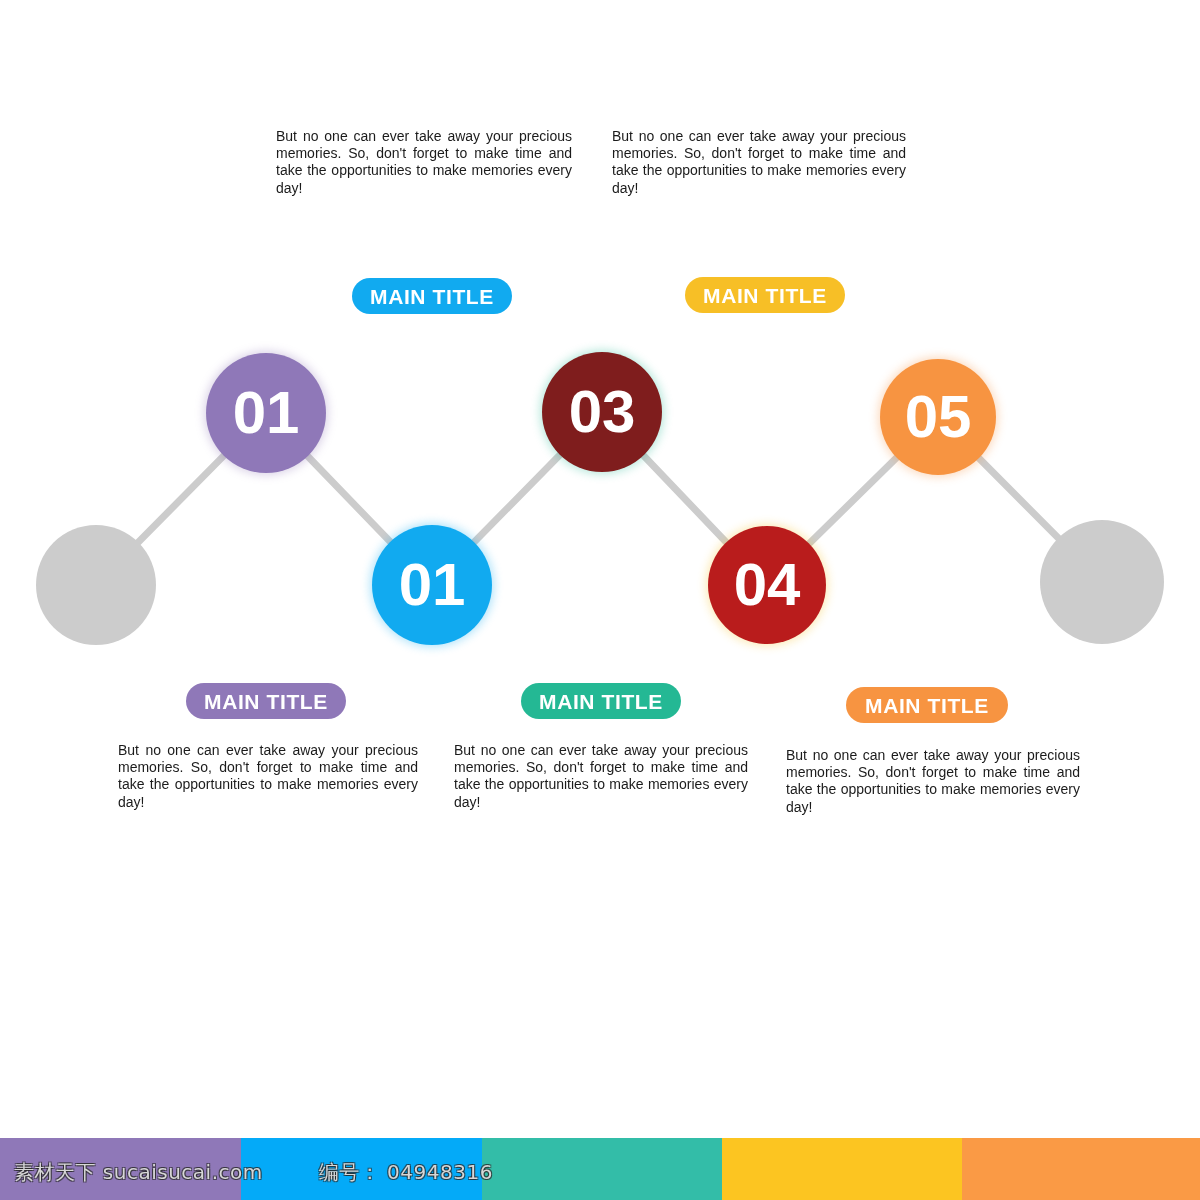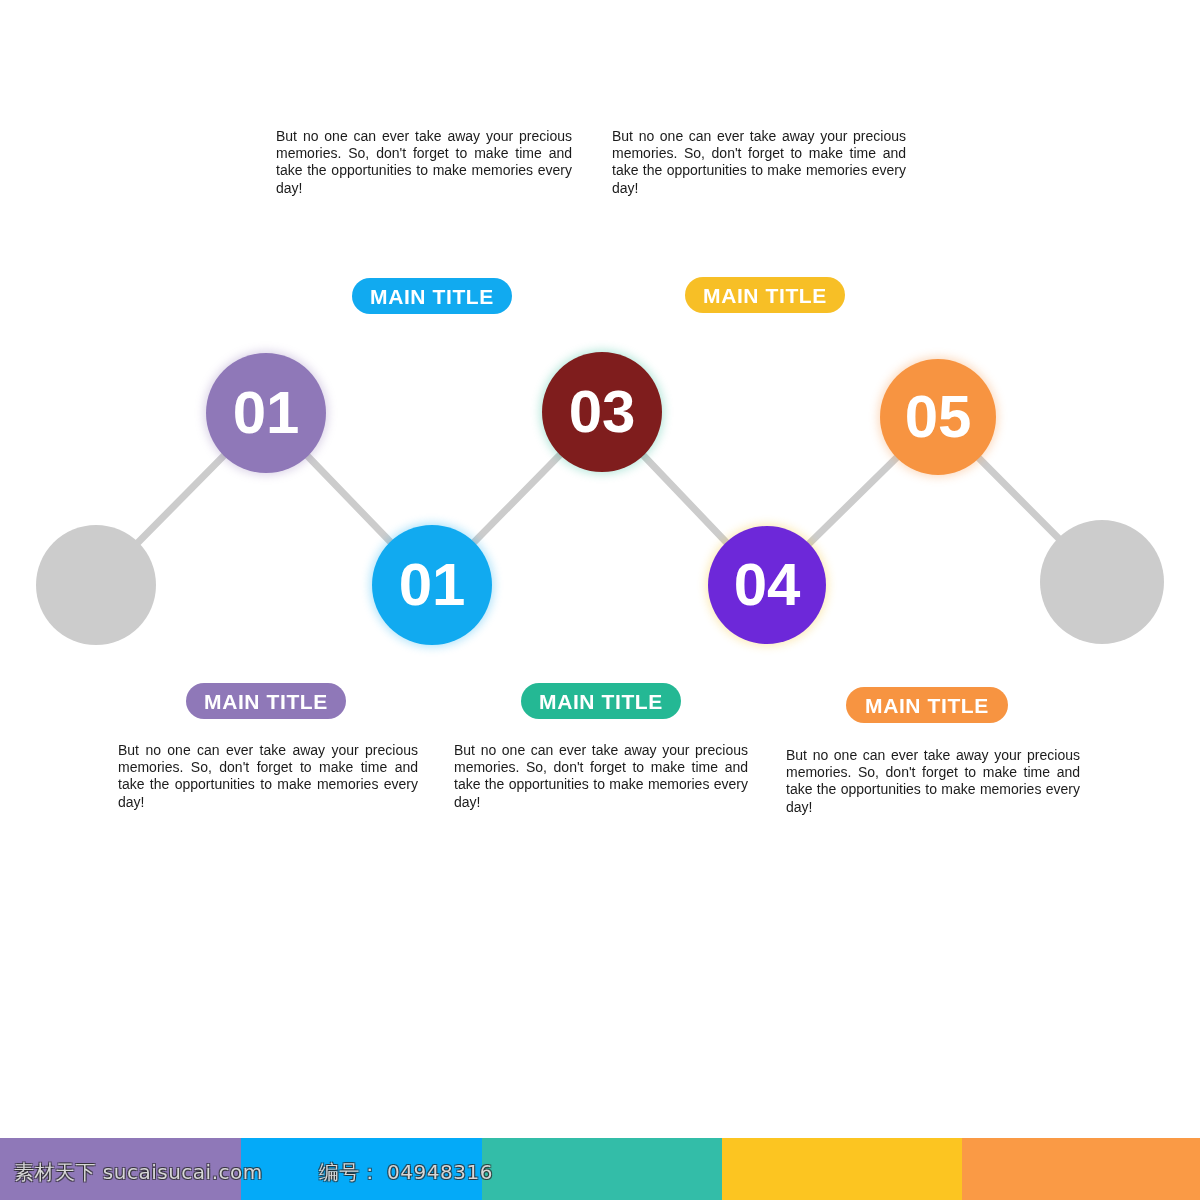--- a/index.html
+++ b/index.html
@@ -132,21 +132,21 @@
   <div id="circle-layer">
       <div class="node-circle" style="left: 206px; top: 353px; width: 120px; height: 120px; background: rgb(143, 120, 184); box-shadow: rgba(143, 120, 184, 0.333) 0px 0px 10px 2px;">
         <span class="node-num">01</span>
       </div>
       <div class="node-circle" style="left: 372px; top: 525px; width: 120px; height: 120px; background: rgb(17, 170, 240); box-shadow: rgba(17, 170, 240, 0.333) 0px 0px 10px 2px;">
         <span class="node-num">01</span>
       </div>
       <div class="node-circle" style="left: 542px; top: 352px; width: 120px; height: 120px; background: #7f1d1d; box-shadow: rgba(36, 184, 148, 0.333) 0px 0px 10px 2px;">
         <span class="node-num">03</span>
       </div>
-      <div class="node-circle" style="left: 708px; top: 526px; width: 118px; height: 118px; background: #6d28d9; box-shadow: rgba(247, 191, 38, 0.333) 0px 0px 10px 2px;">
+      <div class="node-circle" style="left: 708px; top: 526px; width: 118px; height: 118px; background: #b91c1c; box-shadow: rgba(247, 191, 38, 0.333) 0px 0px 10px 2px;">
         <span class="node-num">04</span>
       </div>
       <div class="node-circle" style="left: 880px; top: 359px; width: 116px; height: 116px; background: rgb(247, 148, 65); box-shadow: rgba(247, 148, 65, 0.333) 0px 0px 10px 2px; text-align: center;">
         <span class="node-num">05</span>
       </div>
     </div>
 
   <div id="pill-layer">
       <div class="title-pill" style="left: 186px; top: 683px; width: 160px; background: rgb(143, 120, 184);">
         <span class="pill-label">MAIN TITLE</span>

